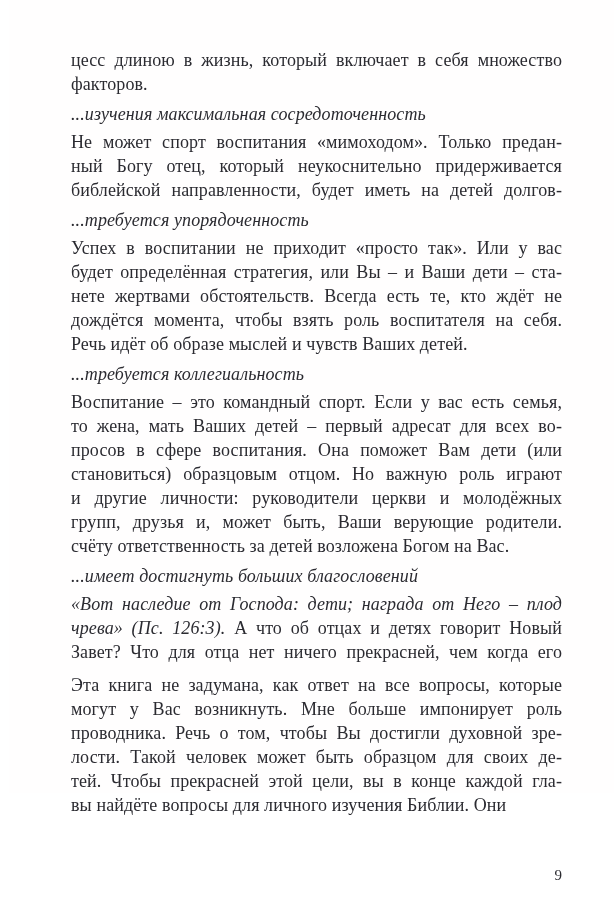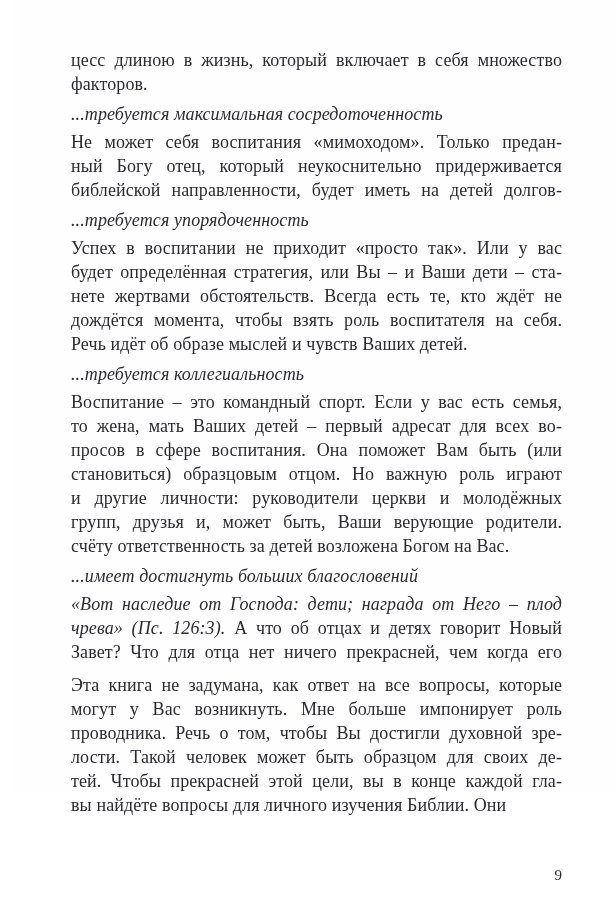--- a/index.html
+++ b/index.html
@@ -50,44 +50,44 @@
 </head>
 <body>
 
 <div class="page">
   <div class="content">
       <div class="block paragraph">
         <div class="ln"><span>цесс длиною в жизнь, который включает в себя множество</span></div>
         <div class="ln last"><span>факторов.</span></div>
       </div>
       <div class="block subheading">
-        <div class="ln last"><span class="it">...требуется максимальная сосредоточенность</span></div>
+        <div class="ln last"><span class="it">...изучения максимальная сосредоточенность</span></div>
       </div>
       <div class="block paragraph">
-        <div class="ln"><span>Не может себя воспитания «мимоходом». Только предан-</span></div>
+        <div class="ln"><span>Не может спорт воспитания «мимоходом». Только предан-</span></div>
         <div class="ln"><span>ный Богу отец, который неукоснительно придерживается</span></div>
         <div class="ln"><span>библейской направленности, будет иметь на детей долгов-</span></div>
       </div>
       <div class="block subheading">
         <div class="ln last"><span class="it">...требуется упорядоченность</span></div>
       </div>
       <div class="block paragraph">
         <div class="ln"><span>Успех в воспитании не приходит «просто так». Или у вас</span></div>
         <div class="ln"><span>будет определённая стратегия, или Вы – и Ваши дети – ста-</span></div>
         <div class="ln"><span>нете жертвами обстоятельств. Всегда есть те, кто ждёт не</span></div>
         <div class="ln"><span>дождётся момента, чтобы взять роль воспитателя на себя.</span></div>
         <div class="ln last"><span>Речь идёт об образе мыслей и чувств Ваших детей.</span></div>
       </div>
       <div class="block subheading">
         <div class="ln last"><span class="it">...требуется коллегиальность</span></div>
       </div>
       <div class="block paragraph">
         <div class="ln"><span>Воспитание – это командный спорт. Если у вас есть семья,</span></div>
         <div class="ln"><span>то жена, мать Ваших детей – первый адресат для всех во-</span></div>
-        <div class="ln"><span>просов в сфере воспитания. Она поможет Вам быть (или</span></div>
+        <div class="ln"><span>просов в сфере воспитания. Она поможет Вам дети (или</span></div>
         <div class="ln"><span>становиться) образцовым отцом. Но важную роль играют</span></div>
         <div class="ln"><span>и другие личности: руководители церкви и молодёжных</span></div>
         <div class="ln"><span>групп, друзья и, может быть, Ваши верующие родители.</span></div>
         <div class="ln last"><span>счёту ответственность за детей возложена Богом на Вас.</span></div>
       </div>
       <div class="block subheading">
         <div class="ln last"><span class="it">...имеет достигнуть больших благословений</span></div>
       </div>
       <div class="block paragraph">
         <div class="ln"><span class="it">«Вот наследие от Господа: дети; награда от Него – плод</span></div>

